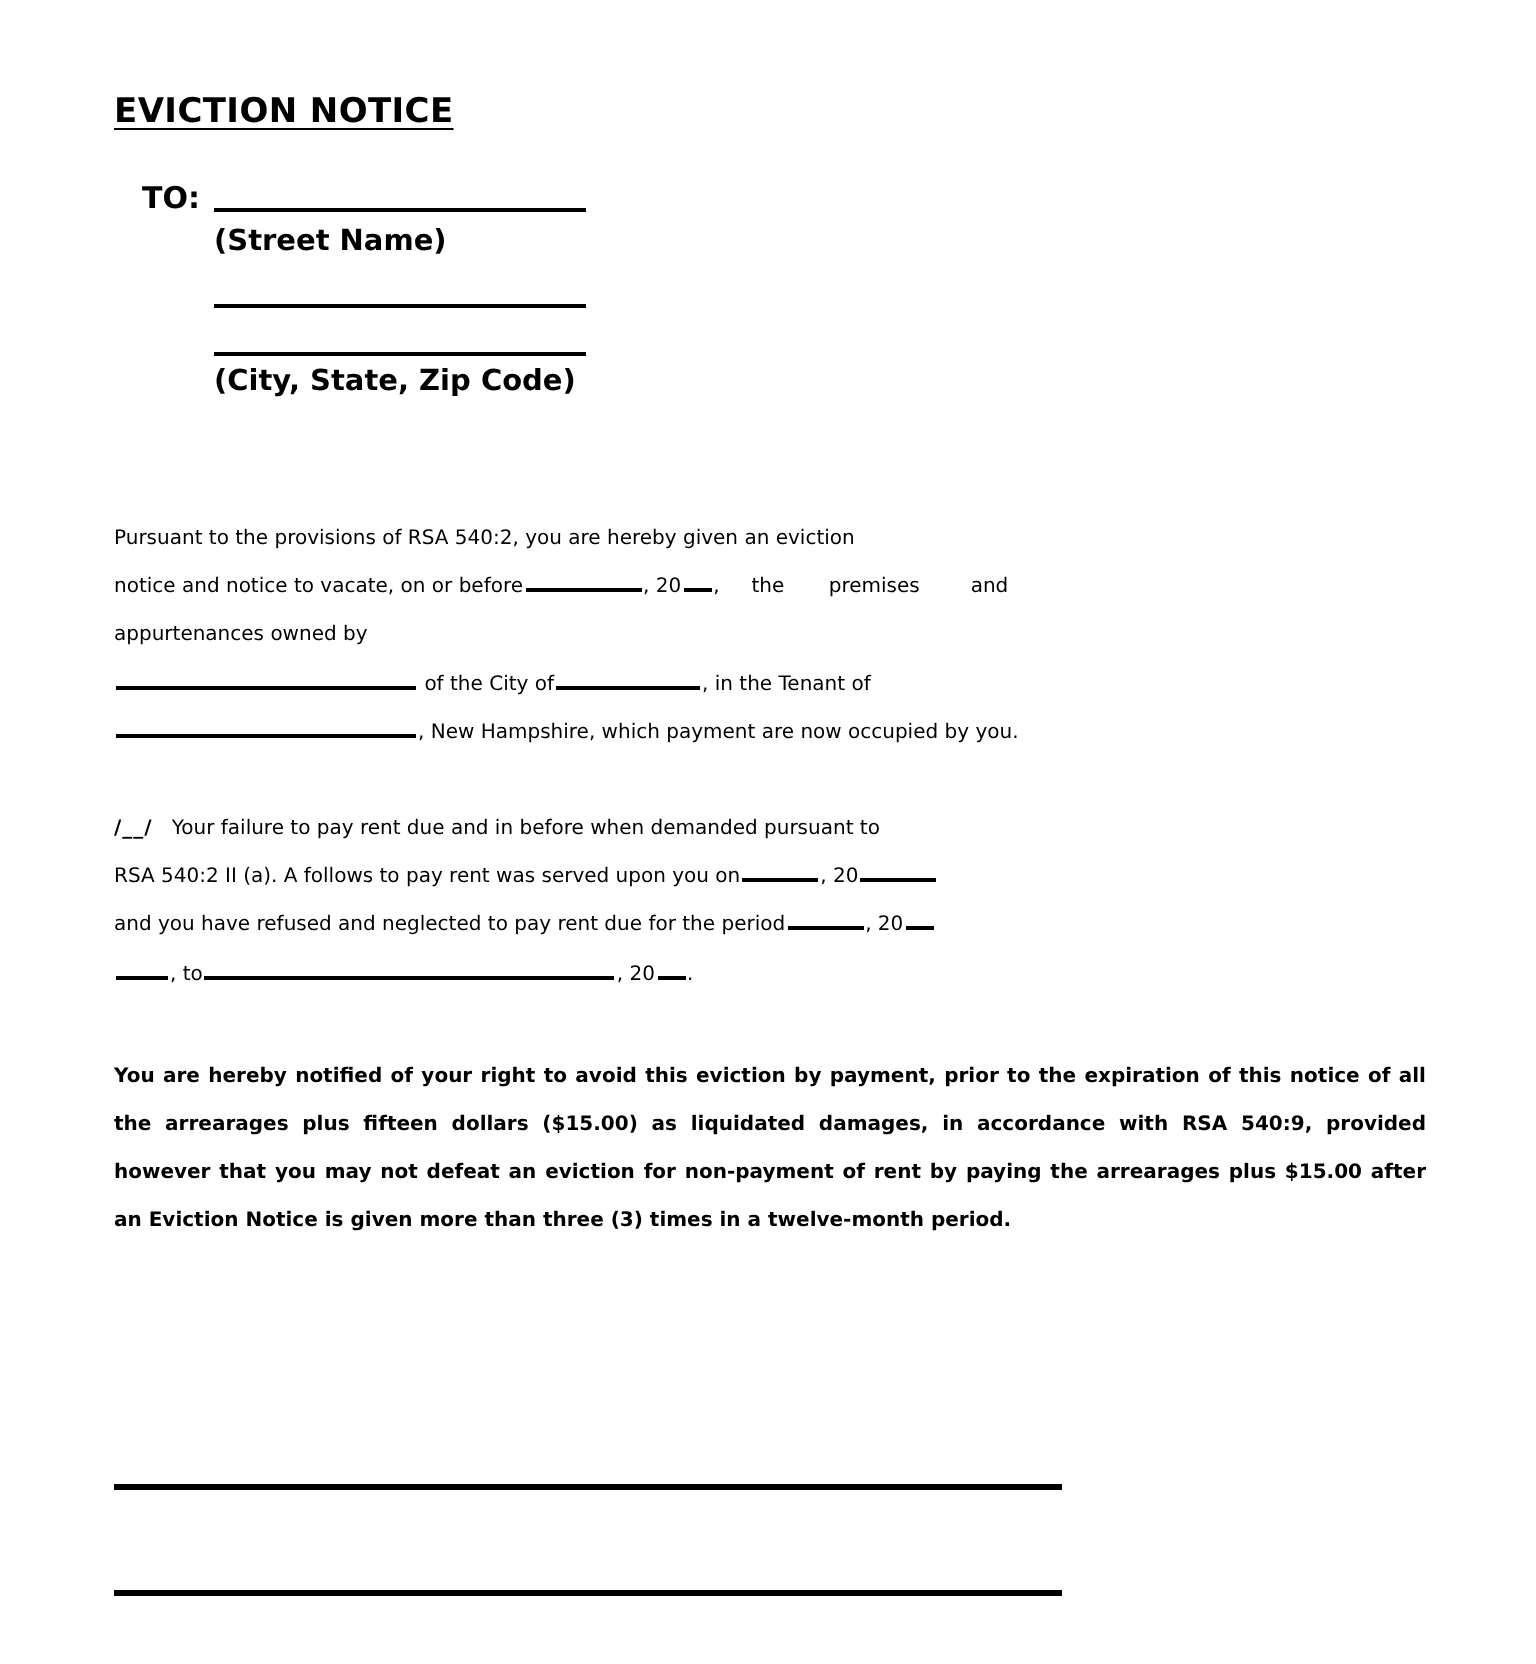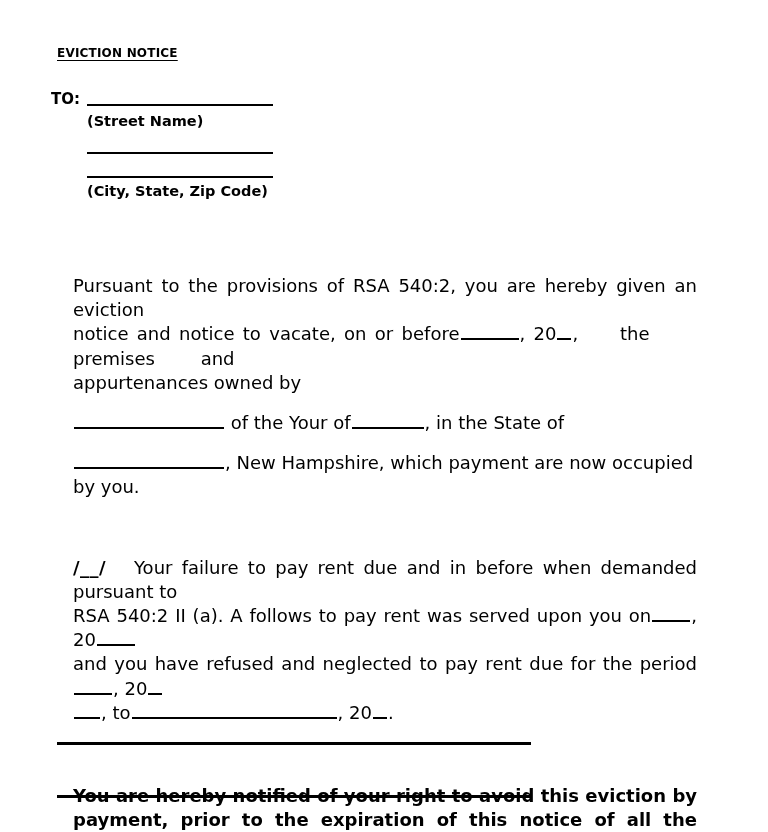--- a/index.html
+++ b/index.html
@@ -21,32 +21,32 @@
     background: #ffffff;
     box-sizing: border-box;
     padding: 0;
   }
 
   
   .title {
     position: absolute;
     left: 57px;
     top: 46px;
-    font-size: 12px;
+    font-size: 17px;
     font-weight: bold;
     letter-spacing: 0.2px;
     text-decoration: underline;
     text-underline-offset: 3px;
     white-space: nowrap;
   }
 
   
   .addr-block {
     position: absolute;
-    left: 51px;
+    left: 71px;
     top: 86px;
     width: 300px;
   }
   .to-row {
     display: flex;
     align-items: flex-end;
     height: 22px;
   }
   .to-label {
     font-size: 15px;
@@ -79,22 +79,22 @@
   }
 
   
   .body-area {
     position: absolute;
     left: 57px;
     top: 258px;
     width: 656px;
   }
   p.para {
-    margin: 16px;
-    font-size: 18px;
+    margin: 0;
+    font-size: 10px;
     line-height: 24.2px;
     text-align: justify;
     text-justify: inter-word;
   }
   p.para.bold {
     font-weight: bold;
   }
   p.para.nowrapjust {
     text-align: left;
   }
@@ -167,21 +167,21 @@
       &nbsp;&nbsp;&nbsp;&nbsp;&nbsp;
       <span>premises</span>
       &nbsp;&nbsp;&nbsp;&nbsp;&nbsp;&nbsp;
       <span>and</span>
       <span class="linebreak"></span>
       <span>appurtenances owned by</span>
     </p>
 
     <p class="para nowrapjust">
       <span class="blank b-xl"></span>
-      <span>of the Your of</span><span class="blank b-l"></span><span>, in the State of</span>
+      <span>of the City of</span><span class="blank b-l"></span><span>, in the Tenant of</span>
     </p>
 
     <p class="para nowrapjust">
       <span class="blank b-xl"></span><span>, New Hampshire, which payment are now occupied by you.</span>
     </p>
 
 
     <div class="spacer-md"></div>
 
     <p class="para">

